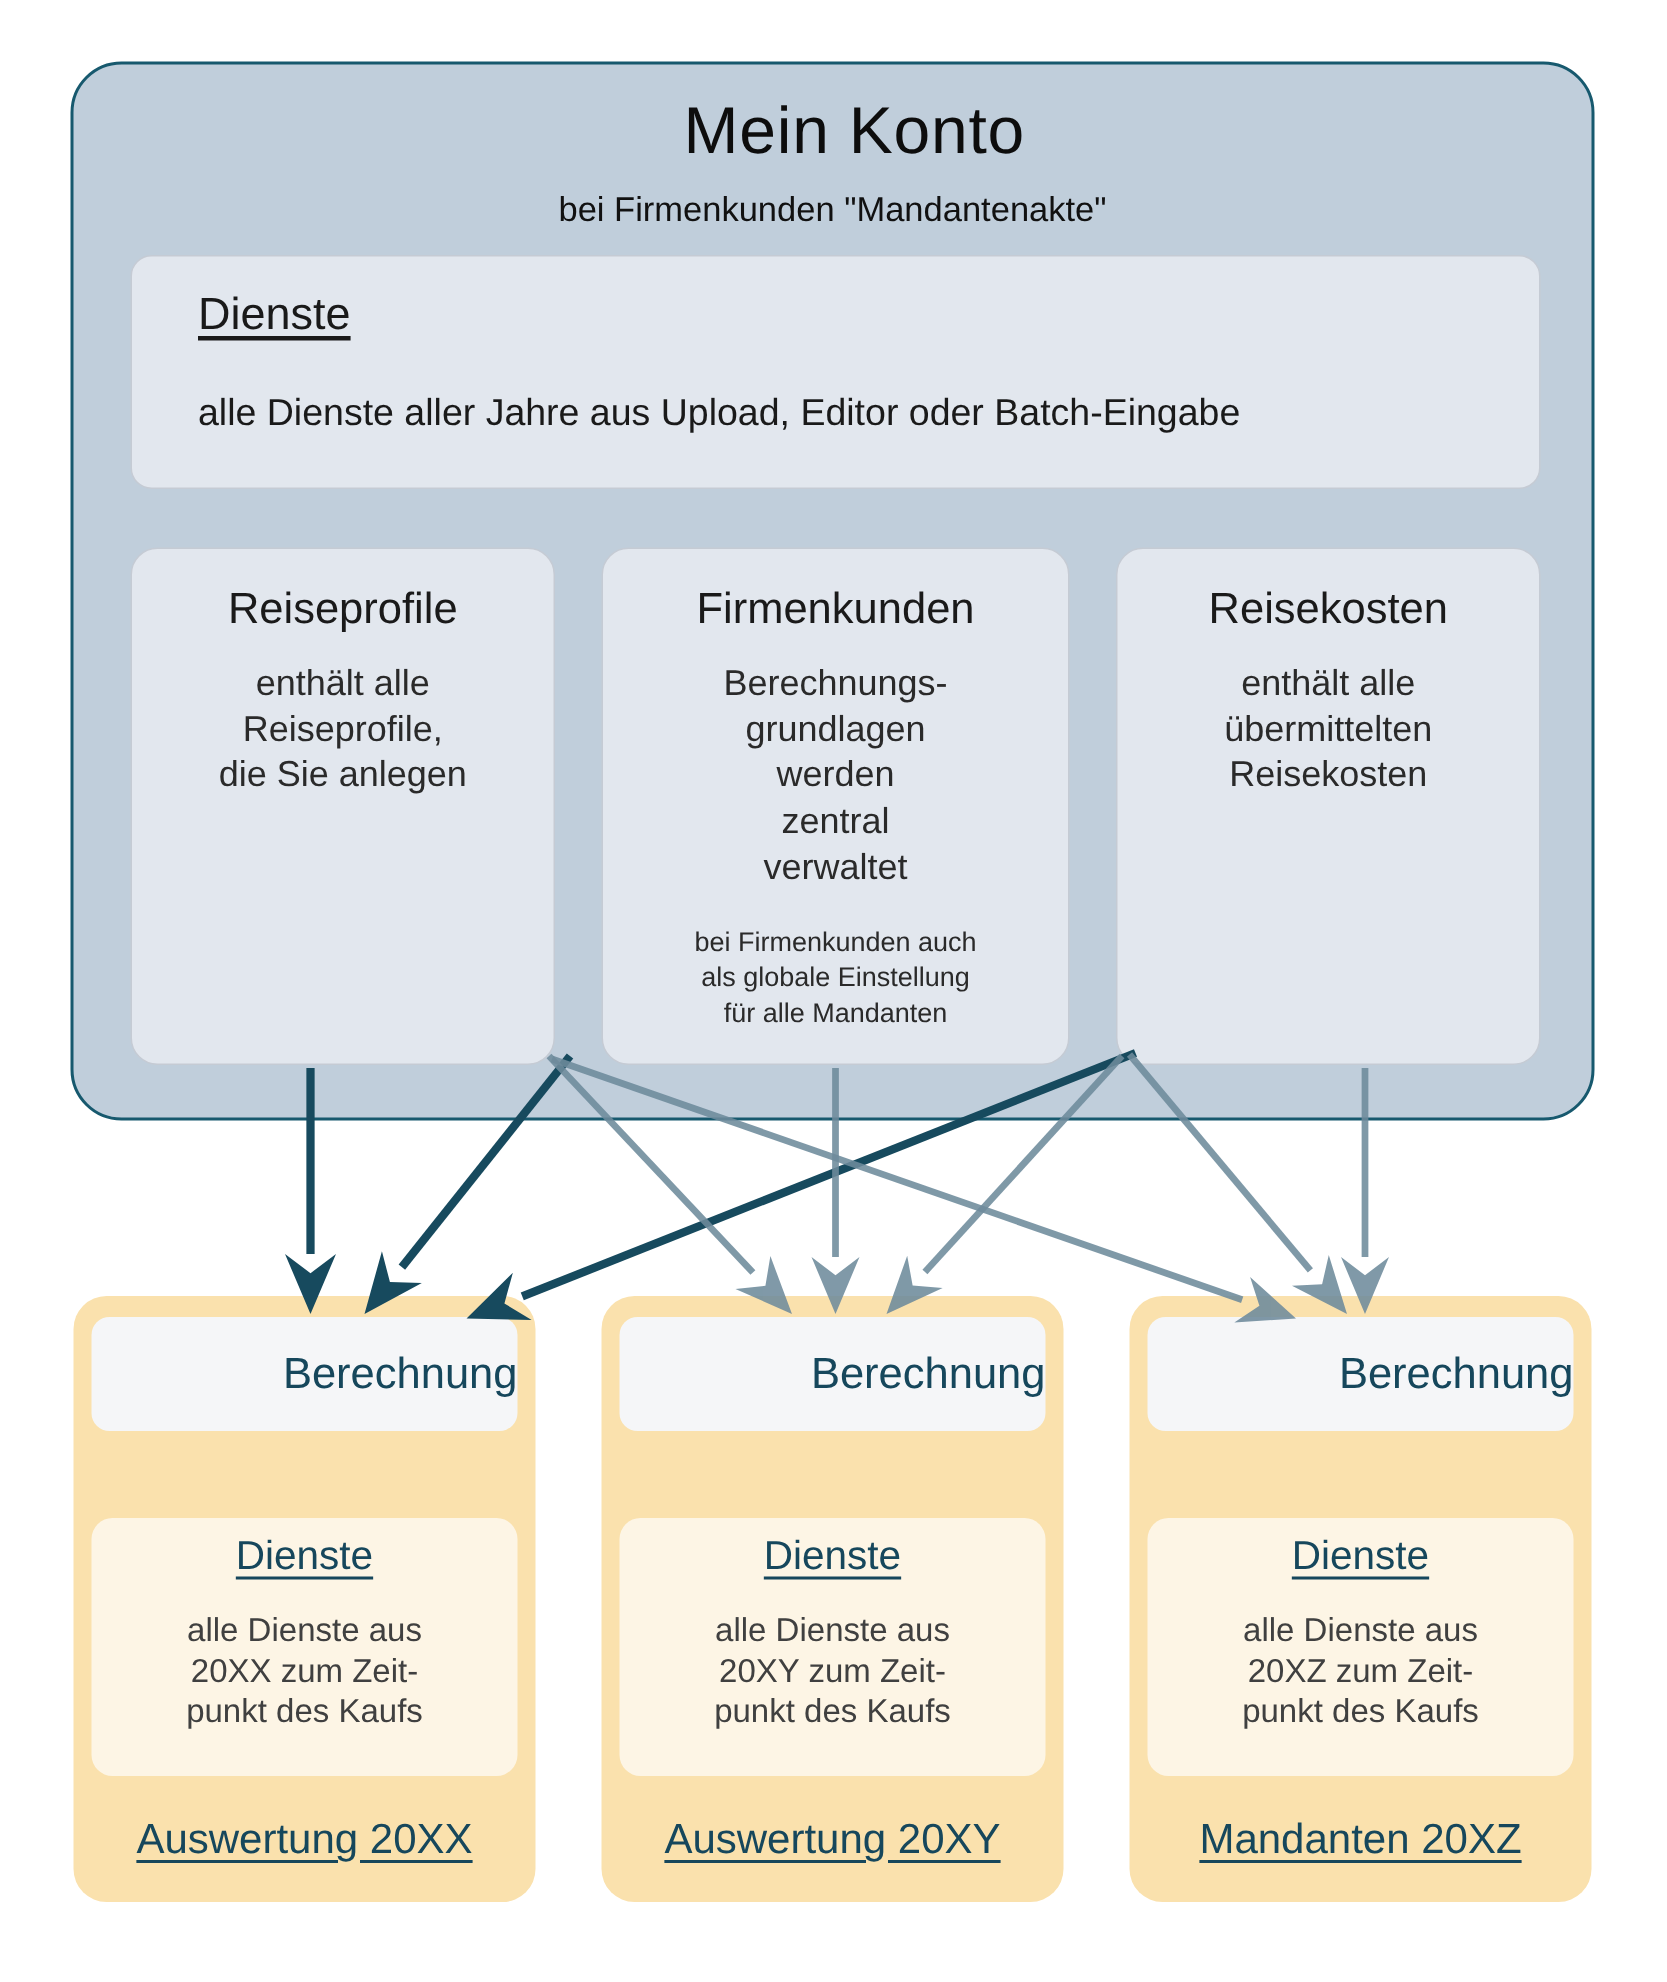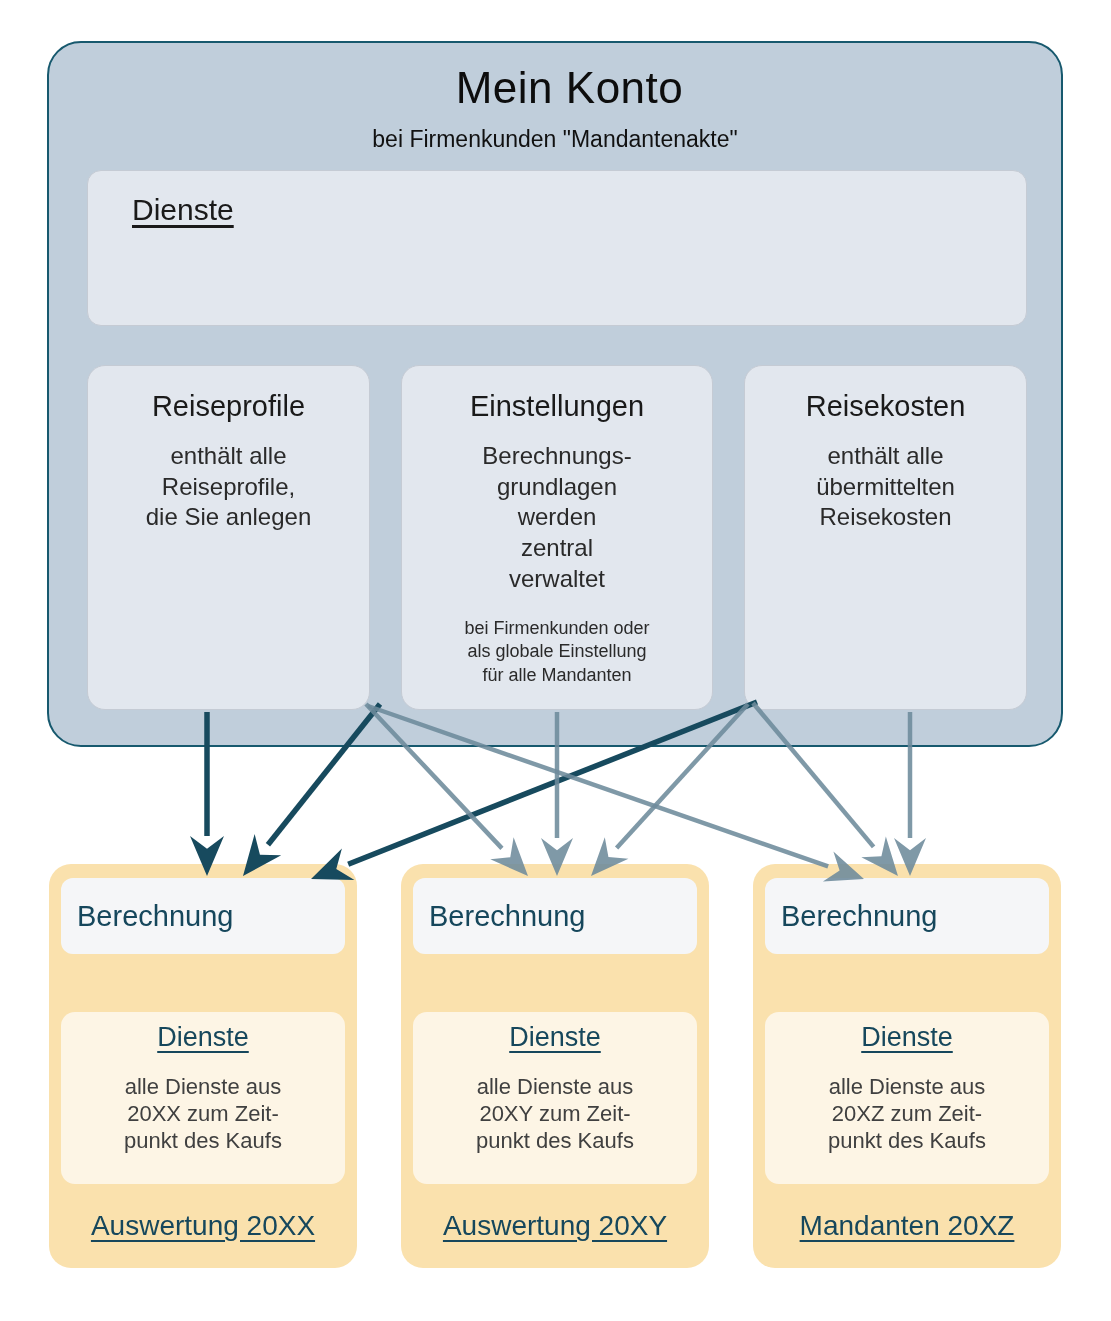--- a/index.html
+++ b/index.html
@@ -152,21 +152,21 @@
     position: absolute;
     left: 12px;
     top: 14px;
     width: 284px;
     height: 76px;
     box-sizing: border-box;
     background: #f5f6f8;
     border-radius: 12px;
     display: flex;
     align-items: center;
-    justify-content: flex-start;
+    justify-content: flex-end;
     padding-left: 16px;
   }
   .calc-label {
     font-size: 29px;
     color: #16475c;
   }
 
   .dienste-sub {
     position: absolute;
     left: 12px;
@@ -252,37 +252,38 @@
     </g>
   </svg>
 
 <div class="account-panel">
 
   <div class="account-title">Mein Konto</div>
   <div class="account-subtitle">bei Firmenkunden "Mandantenakte"</div>
 
   <div class="services-box">
     <div class="services-heading">Dienste</div>
+    <div class="services-text">alle Dienste aller Jahre aus Upload, Editor oder Batch-Eingabe</div>
   </div>
 
   <div class="col-box c0">
     <div class="col-heading">Reiseprofile</div>
     <div class="col-body">enthält alle
 Reiseprofile,
 die Sie anlegen</div>
   </div>
 
   <div class="col-box c1">
-    <div class="col-heading">Einstellungen</div>
+    <div class="col-heading">Firmenkunden</div>
     <div class="col-body">Berechnungs-
 grundlagen
 werden
 zentral
 verwaltet</div>
-    <div class="col-note">bei Firmenkunden oder
+    <div class="col-note">bei Firmenkunden auch
 als globale Einstellung
 für alle Mandanten</div>
   </div>
 
   <div class="col-box c2">
     <div class="col-heading">Reisekosten</div>
     <div class="col-body">enthält alle
 übermittelten
 Reisekosten</div>
   </div>

